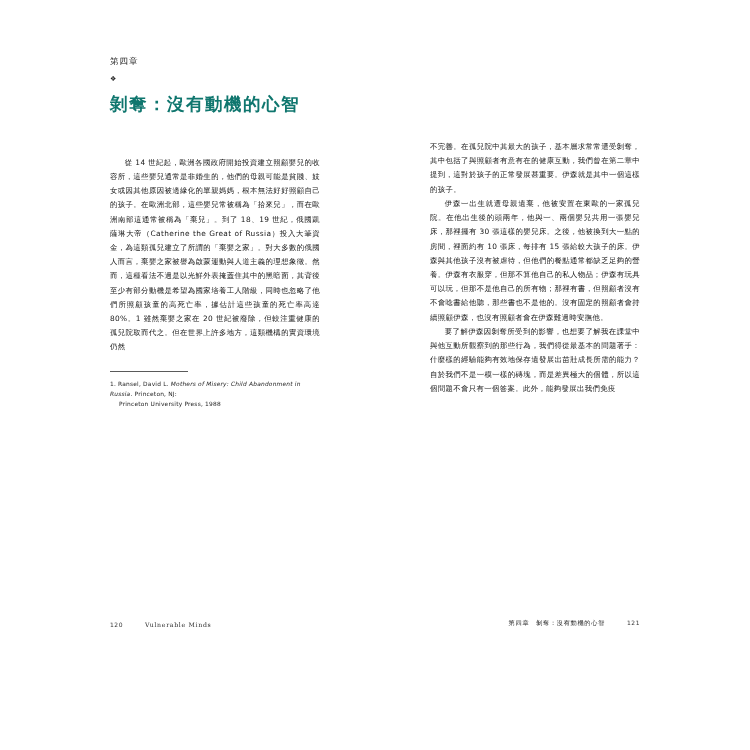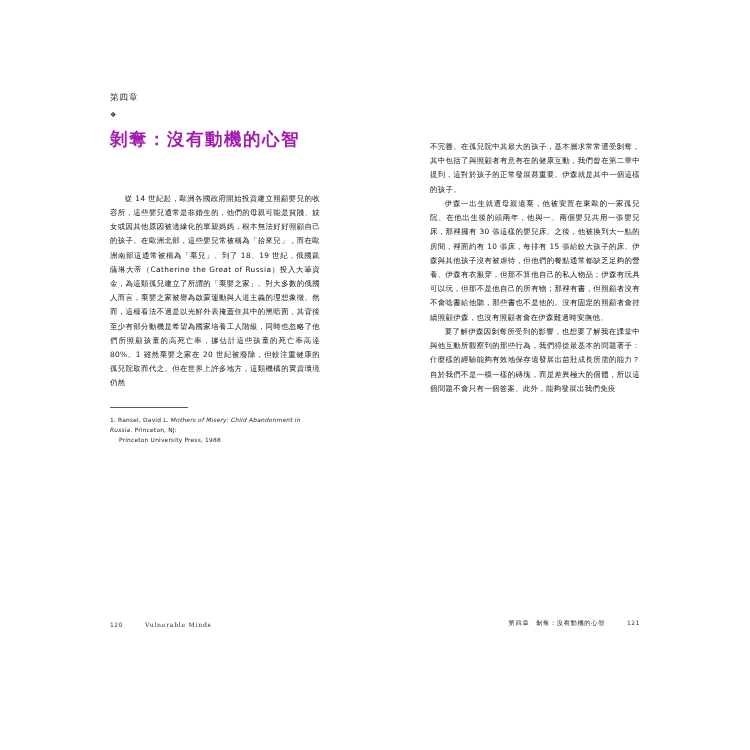--- a/index.html
+++ b/index.html
@@ -30,21 +30,21 @@
     display: flex;
     flex-direction: row;
   }
   .page-half {
     position: relative;
     box-sizing: border-box;
     flex: 1 1 50%;
     height: 100%;
   }
   .left-half {
-    padding: 92px 55px 0 110px;
+    padding: 56px 55px 0 110px;
   }
   .right-half {
     padding: 140px 110px 13px 55px;
   }
 
   
   .chapter-label {
     font-size: 8.5px;
     letter-spacing: 1px;
     color: #111;
@@ -52,25 +52,25 @@
     line-height: 1.4;
   }
   .chapter-ornament {
     font-size: 7px;
     color: #222;
     margin: 0 0 10px 0;
     letter-spacing: 0;
     line-height: 1;
   }
   .chapter-title {
-    font-family: Liberation Mono, monospace;
+    font-family: Liberation Sans, sans-serif;
     font-size: 17.5px;
     font-weight: bold;
     letter-spacing: 1.5px;
-    color: #a21caf;
+    color: #0f766e;
     margin: 0 0 40px 0;
     line-height: 1.3;
   }
 
   
   .body-col {
     font-size: 7.4px;
     line-height: 1.92;
     color: #161616;
     text-align: justify;

